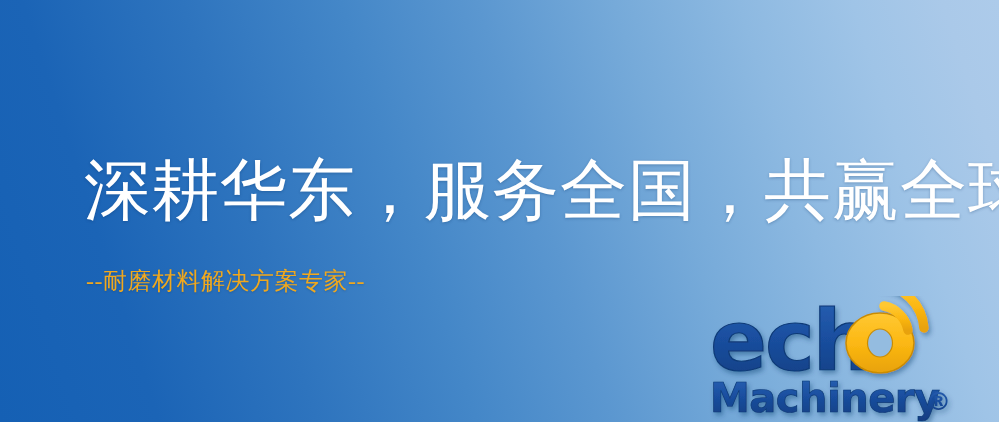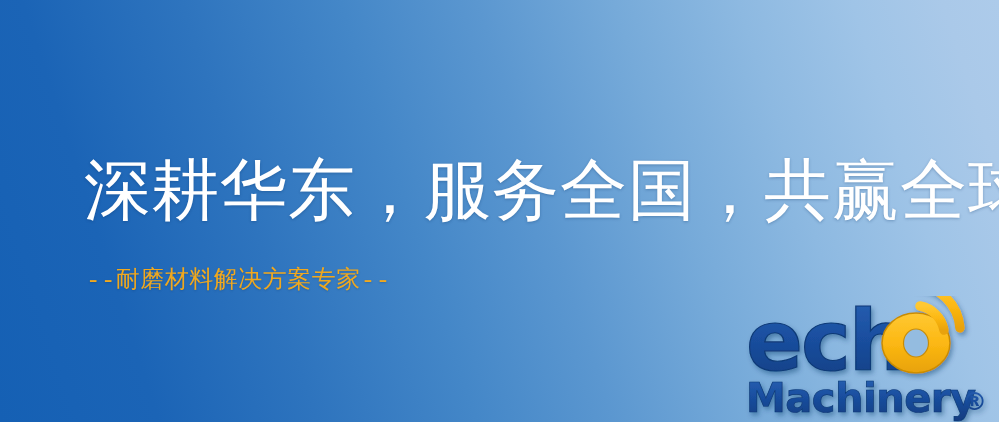--- a/index.html
+++ b/index.html
@@ -41,33 +41,33 @@
     color: #ffffff;
     white-space: nowrap;
     text-shadow: 0 1px 3px rgba(10, 50, 100, 0.30);
   }
 
   
   #subtitle {
     position: absolute;
     left: 86px;
     top: 266px;
-    font-family: Liberation Mono, monospace;
+    font-family: Liberation Serif, serif;
     font-size: 24px;
     line-height: 30px;
     letter-spacing: 0.5px;
     color: #F0A81E;
     white-space: nowrap;
     text-shadow: 0 1px 2px rgba(10, 50, 100, 0.25);
   }
 
   
   #logo {
     position: absolute;
-    left: 744px;
+    left: 708px;
     top: 296px;
     width: 255px;
     height: 126px;
   }
 
   #logo-svg {
     display: block;
     width: 255px;
     height: 126px;
   }

